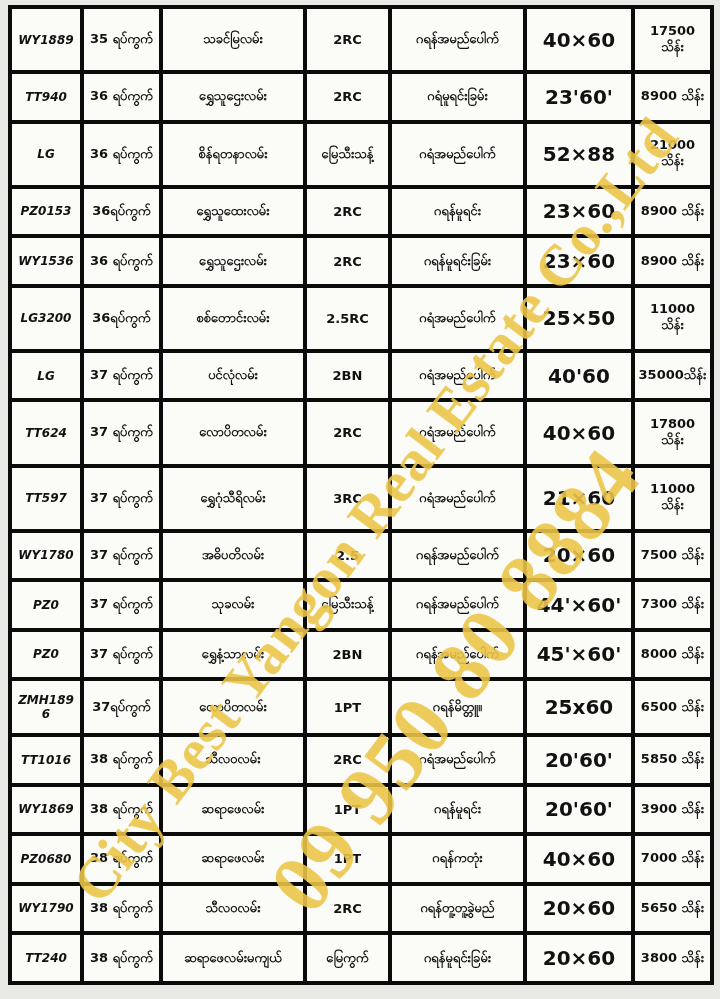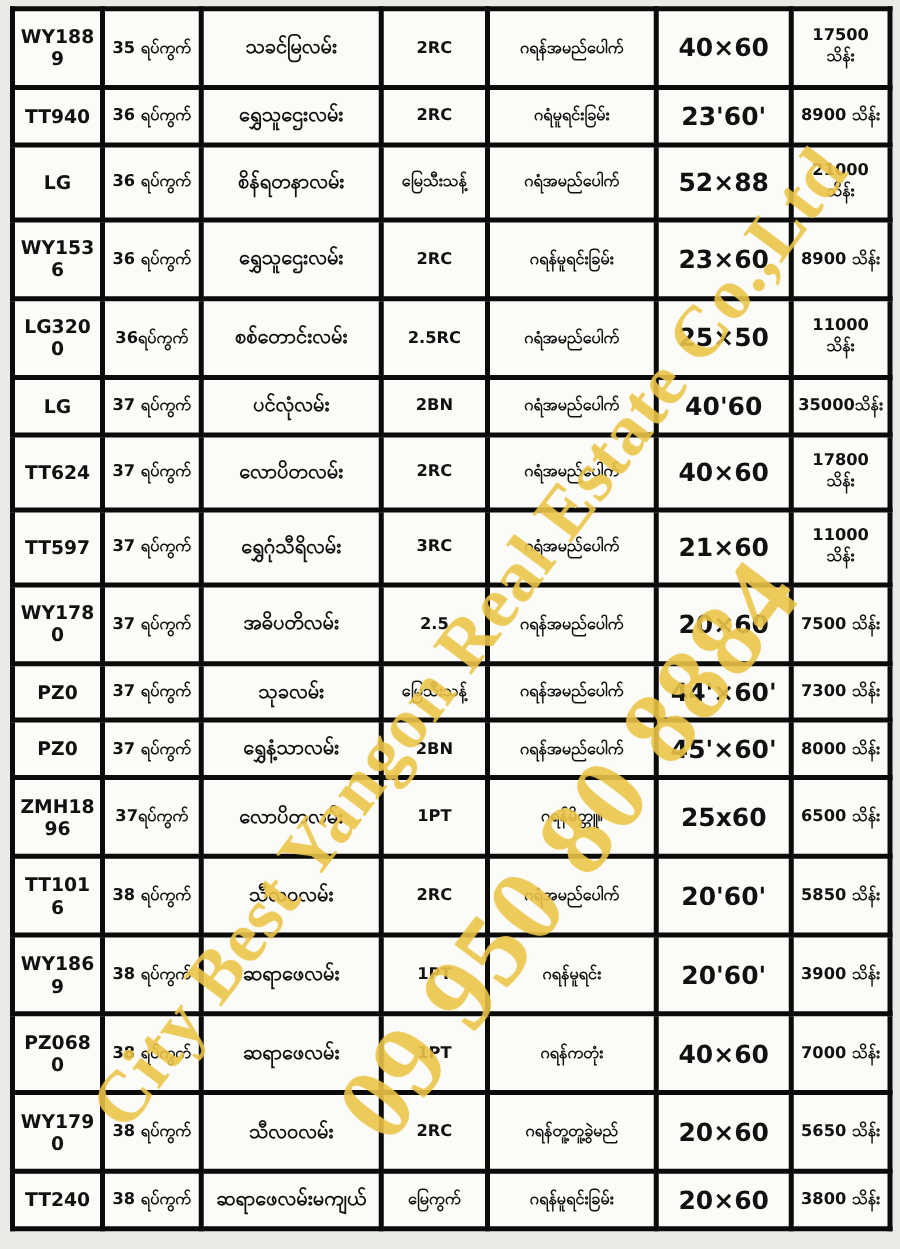--- a/index.html
+++ b/index.html
@@ -34,23 +34,23 @@
     word-wrap: break-word;
   }
   .col-code   { width: 72px; }
   .col-ward   { width: 79px; }
   .col-street { width: 144px; }
   .col-type   { width: 85px; }
   .col-title  { width: 135px; }
   .col-size   { width: 108px; }
   .col-price  { width: 79px; }
 
-  td.cell-code  { font-size: 15px; letter-spacing: 0px; font-family: "DejaVu Sans", sans-serif; }
+  td.cell-code  { font-size: 12px; letter-spacing: 0px; font-family: "DejaVu Sans", sans-serif; font-style: italic; }
   td.cell-ward  { font-size: 13px; }
-  td.cell-street{ font-size: 16px; }
+  td.cell-street{ font-size: 13px; }
   td.cell-type  { font-size: 13px; }
   td.cell-title { font-size: 13px; }
   td.cell-size  { font-size: 20px; }
   td.cell-price { font-size: 13px; }
 
   .watermark-line {
     position: absolute;
     white-space: nowrap;
     font-family: "Liberation Serif", "DejaVu Serif", serif;
     font-weight: 700;
@@ -109,20 +109,29 @@
         <tr>
           <td class="cell-code">LG</td>
           <td class="cell-ward">36 ရပ်ကွက်</td>
           <td class="cell-street">စိန်ရတနာလမ်း</td>
           <td class="cell-type">မြေသီးသန့်</td>
           <td class="cell-title">ဂရံအမည်ပေါက်</td>
           <td class="cell-size">52×88</td>
           <td class="cell-price">21000 သိန်း</td>
         </tr>
         <tr>
+          <td class="cell-code">PZ0153</td>
+          <td class="cell-ward">36ရပ်ကွက်</td>
+          <td class="cell-street">ရွှေသူထေးလမ်း</td>
+          <td class="cell-type">2RC</td>
+          <td class="cell-title">ဂရန်မူရင်း</td>
+          <td class="cell-size">23×60</td>
+          <td class="cell-price">8900 သိန်း</td>
+        </tr>
+        <tr>
           <td class="cell-code">WY1536</td>
           <td class="cell-ward">36 ရပ်ကွက်</td>
           <td class="cell-street">ရွှေသူဌေးလမ်း</td>
           <td class="cell-type">2RC</td>
           <td class="cell-title">ဂရန်မူရင်းခြမ်း</td>
           <td class="cell-size">23×60</td>
           <td class="cell-price">8900 သိန်း</td>
         </tr>
         <tr>
           <td class="cell-code">LG3200</td>

